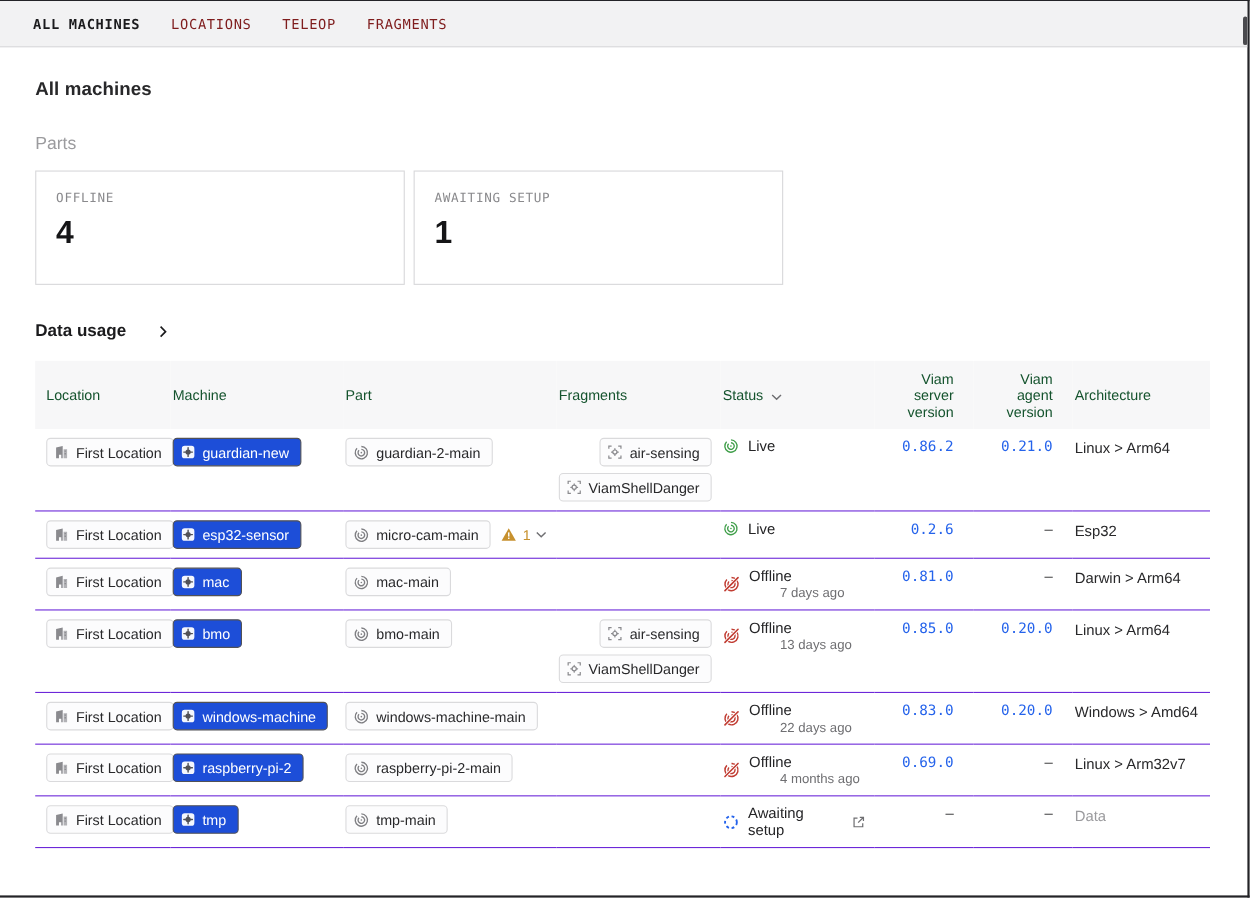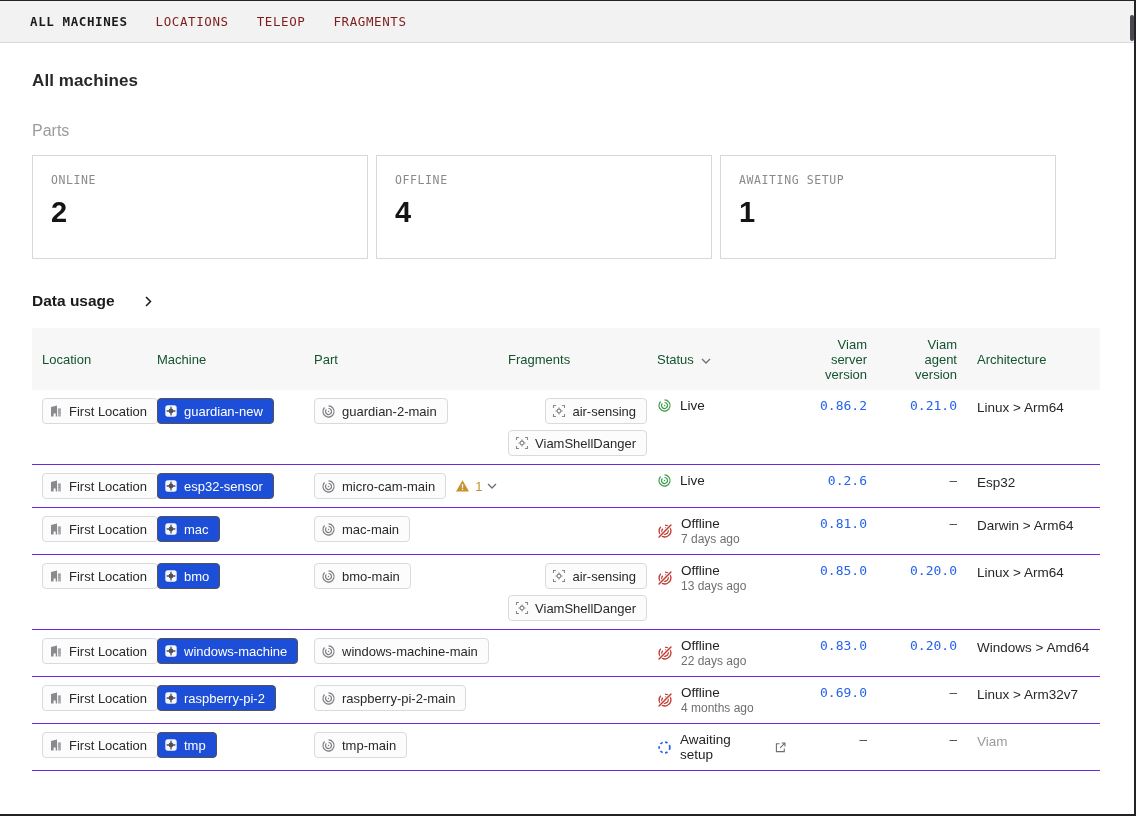--- a/index.html
+++ b/index.html
@@ -97,21 +97,21 @@
   }
   .chip.machine { background: #1d4ed8; border-color: #515156; color: #ffffff; }
   .chip .ic { display: inline-flex; flex: none; }
 
   .frag-stack { display: flex; flex-direction: column; gap: 6px; align-items: flex-end; }
 
   .part-cell { display: flex; align-items: center; gap: 9px; }
   .warn-group { display: inline-flex; align-items: center; gap: 5px; cursor: pointer; }
   .warn-count { color: #c7912e; font-size: 13px; }
   .status-label { font-size: 13.5px; color: #242426; }
-  .status-sub { font-size: 12px; color: #6f6f72; margin-top: 1px; }
+  .status-sub { font-size: 12px; color: #6f6f72; margin-top: 1px; margin-left: 28px; }
   .status-two { display: flex; align-items: center; gap: 8px; }
   .status-link { cursor: pointer; }
 
   .ver { font-family: "DejaVu Sans Mono", monospace; font-size: 13px; color: #2563eb; cursor: pointer; }
   .dash { color: #3c3c3e; font-size: 13.5px; }
 
   .arch { font-size: 13.5px; color: #28282a; line-height: 1.45; }
   .arch.none { color: #9b9b9e; }
 
   svg { display: block; }
@@ -125,24 +125,20 @@
     <span class="nav-tab">TELEOP</span>
     <span class="nav-tab">FRAGMENTS</span>
   </nav>
 <div class="scroll-thumb"></div>
 
 <main>
   <h1 class="page-title">All machines</h1>
   <div class="section-label">Parts</div>
 
   <div class="stat-cards">
-      <div class="stat-card">
-        <div class="label">ONLINE</div>
-        <div class="value">2</div>
-      </div>
       <div class="stat-card">
         <div class="label">OFFLINE</div>
         <div class="value">4</div>
       </div>
       <div class="stat-card">
         <div class="label">AWAITING SETUP</div>
         <div class="value">1</div>
       </div>
     </div>
 
@@ -660,18 +656,18 @@
                 <svg width="13" height="13" viewBox="0 0 14 14" fill="none" stroke="#6f6f72" stroke-width="1.2">
                   <path d="M6 2.9H2.6v8.5h8.5V8"></path>
                   <path d="M8.2 2.2h3.6v3.6M11.6 2.4L6.6 7.4"></path>
                 </svg>
               </span>
             </div>
           </td>
           <td class="right"><span class="dash">–</span></td>
           <td class="right"><span class="dash">–</span></td>
           <td>
-            <div class="arch none">Viam</div>
+            <div class="arch none">Data</div>
           </td>
         </tr>
       </tbody>
   </table>
 </main>
 
 </body></html>

